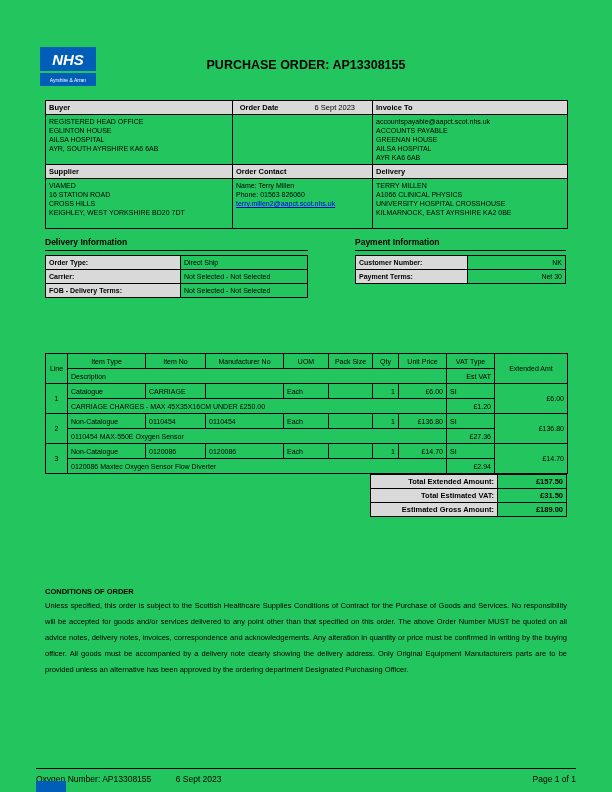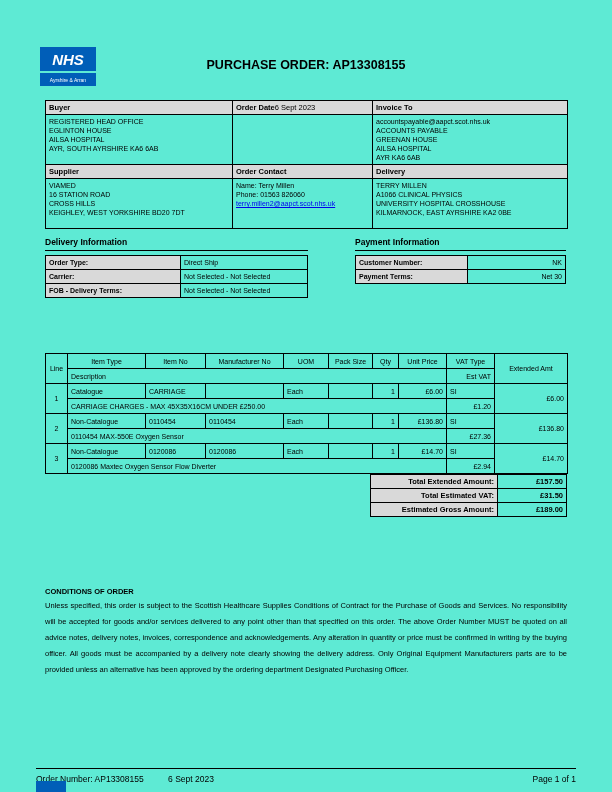--- a/index.html
+++ b/index.html
@@ -1,18 +1,18 @@
 <!DOCTYPE html>
 <html lang="en"><head>
 <meta charset="utf-8">
 <style>
   * { margin:0; padding:0; box-sizing:border-box; }
   html,body { background:#fff; }
   .page {
-    width:612px; height:792px; position:relative; background:#5eead4;
+    width:612px; height:792px; position:relative; background:#22c55e;
     font-family:"Liberation Sans", sans-serif; color:#000; overflow:hidden;
   }
   
   .logo-top { position:absolute; left:40px; top:47px; width:56px; }
   .nhs-box {
     background:#005EB8; color:#fff; width:56px; height:24px;
     font-weight:bold; font-style:italic; font-size:15px;
     display:flex; align-items:center; justify-content:center;
   }
   .nhs-region {
@@ -26,21 +26,21 @@
 
   .content { padding:0 45px;margin-top:28px; }
 
   
   table { border-collapse:collapse; table-layout:fixed; }
   td { border:1px solid #000; font-size:7px; line-height:9px; padding:2px 3px; vertical-align:top; overflow:hidden; }
 
   
   .addr-table { width:522px; margin-top:20px; }
   .addr-table td.hdr { background:#D9D9D9; font-weight:bold; font-size:7.5px; }
-  .date-cell { display:flex; justify-content:flex-start; padding-right:14px; }
+  .date-cell { display:flex; justify-content:flex-end; padding-right:14px;gap:36px; }
   .date-cell .val { font-weight:normal; }
   .addr-body { height:50px; }
   .email { color:#0000EE; text-decoration:underline; word-break:break-all; display:inline-block; max-width:108px; }
 
   
   .info-row { display:flex; margin-top:8px; }
   .info-left { width:263px; margin-right:47px; }
   .info-right { width:211px; }
   .sec-title { font-size:8.5px; font-weight:bold; border-bottom:1px solid #000; padding-bottom:3px; margin-bottom:4px; }
   .info-table { width:100%; }
@@ -299,21 +299,21 @@
 
     <div class="conditions">
       <div class="cond-title">CONDITIONS OF ORDER</div>
       <div class="cond-text">Unless specified, this order is subject to the Scottish Healthcare Supplies Conditions of Contract for the Purchase of Goods and Services. No responsibility will be accepted for goods and/or services delivered to any point other than that specified on this order. The above Order Number MUST be quoted on all advice notes, delivery notes, invoices, correspondence and acknowledgements. Any alteration in quantity or price must be confirmed in writing by the buying officer. All goods must be accompanied by a delivery note clearly showing the delivery address. Only Original Equipment Manufacturers parts are to be provided unless an alternative has been approved by the ordering department Designated Purchasing Officer.</div>
     </div>
 
   </div>
 
   <div class="footer">
     <div class="f-left">
-      <span>Order Number: AP13308155</span>
+      <span>Oxygen Number: AP13308155</span>
       <span>6 Sept 2023</span>
     </div>
     <span>Page 1 of 1</span>
   </div>
 
   <div class="logo-bottom"></div>
 
 </div>
 
 </body></html>

